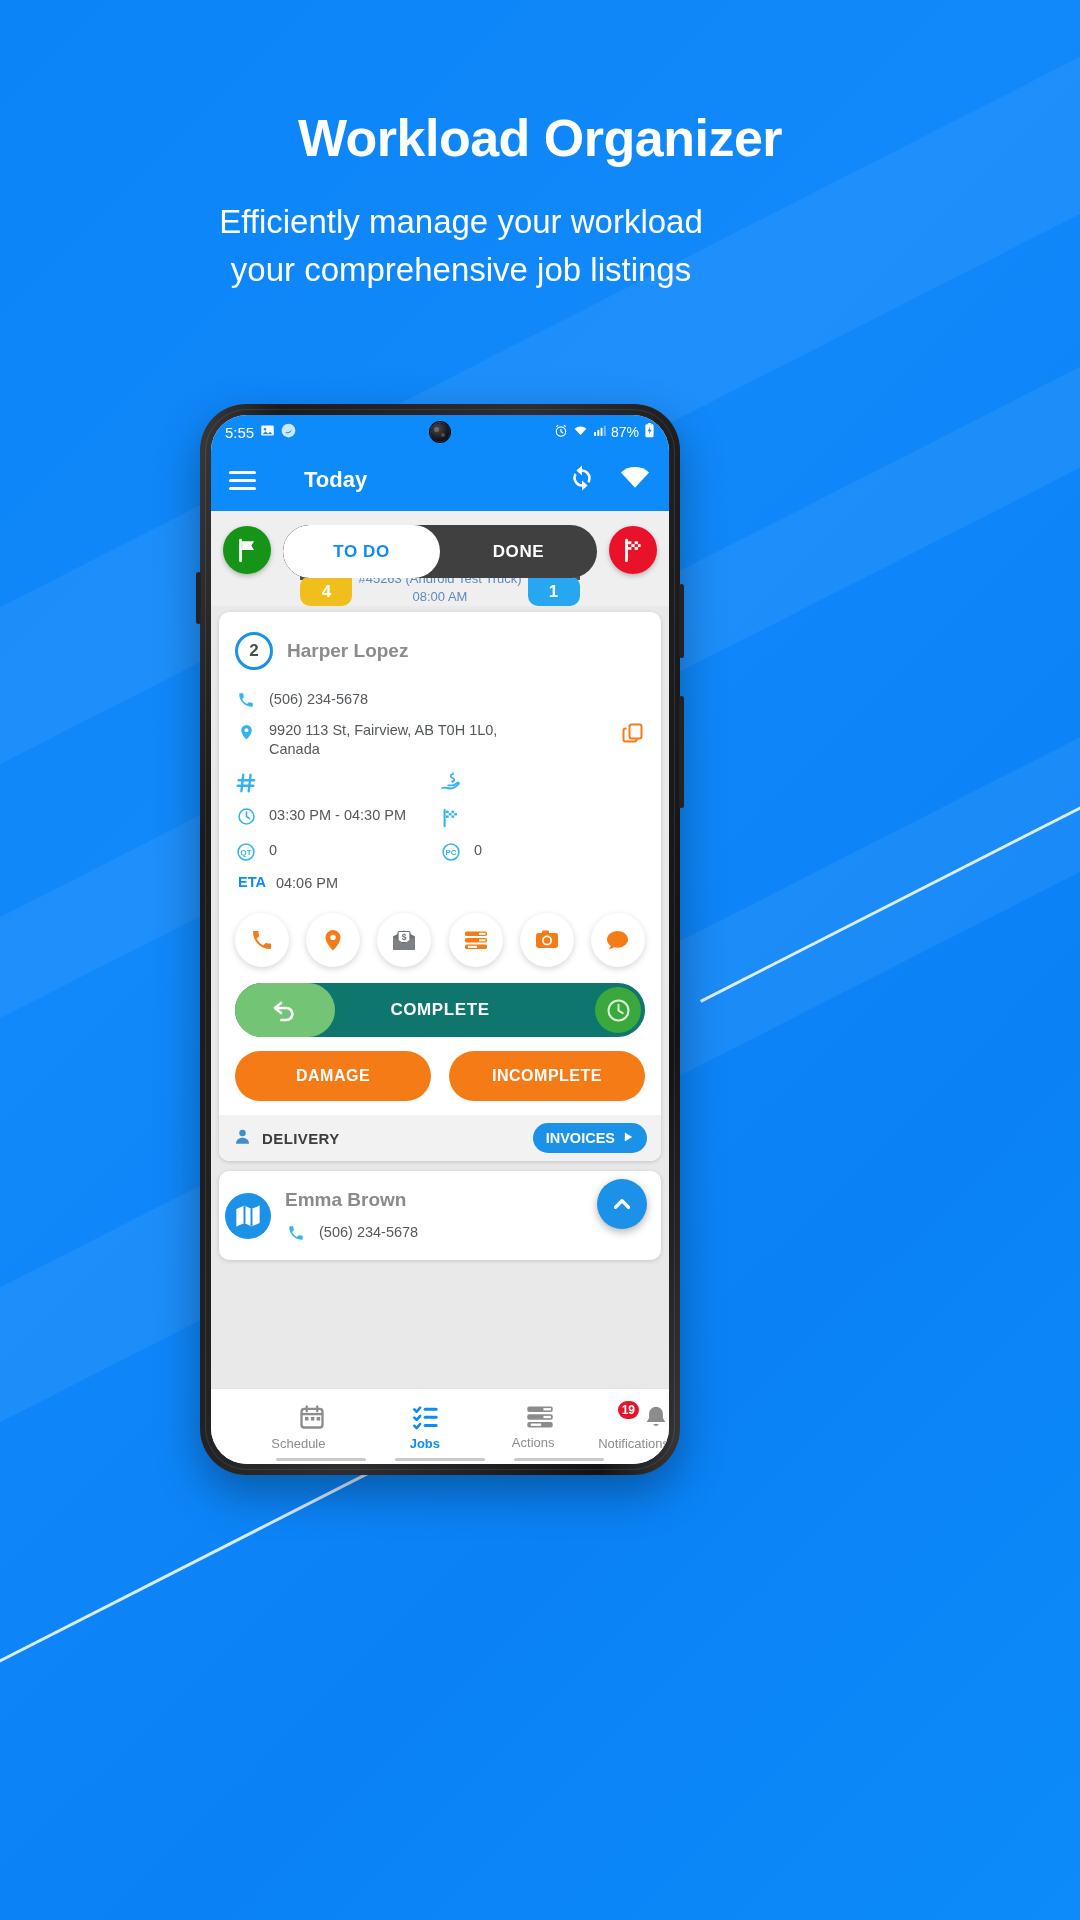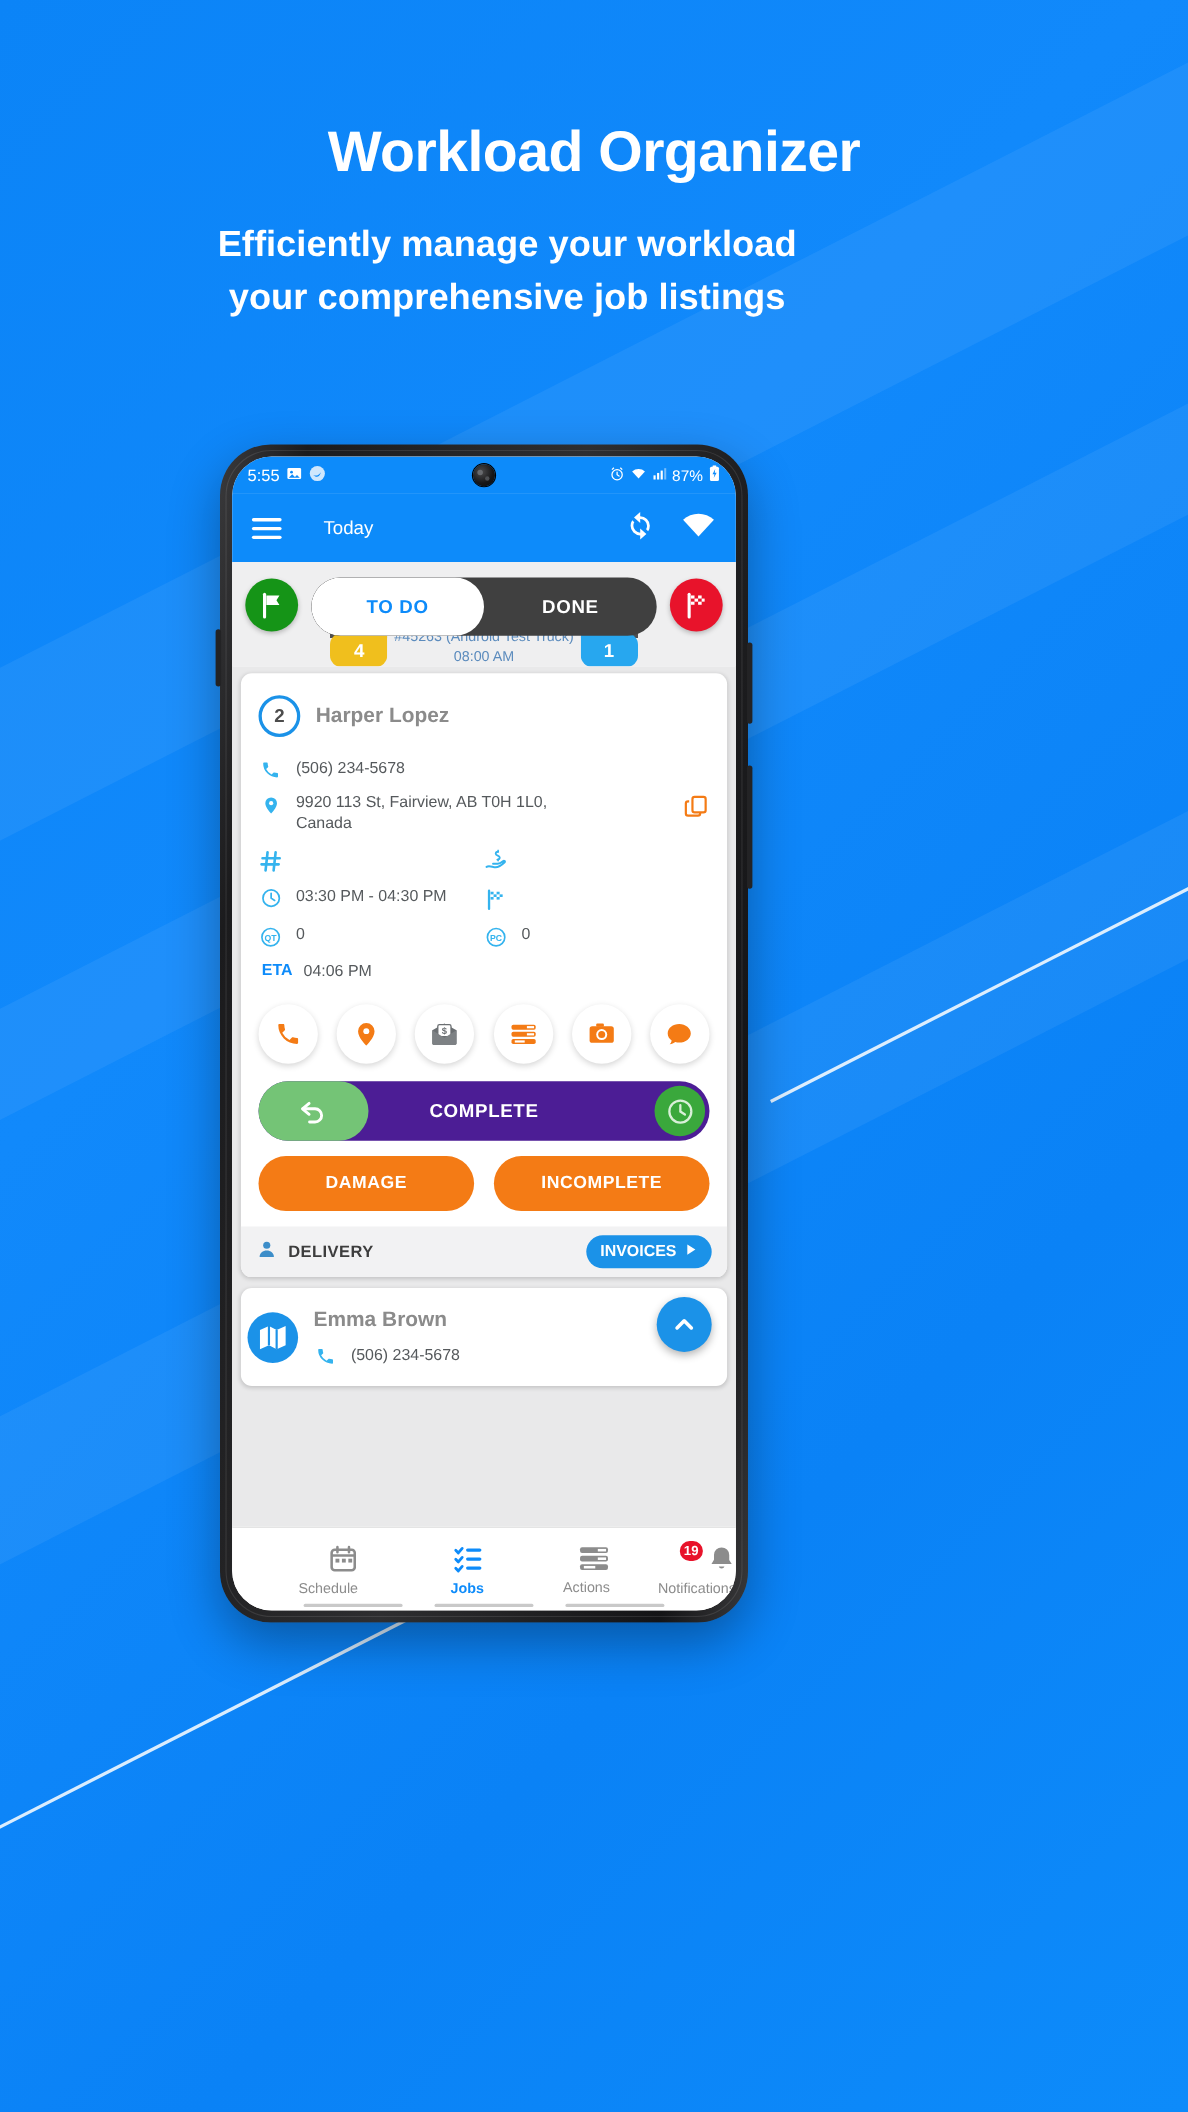--- a/index.html
+++ b/index.html
@@ -32,21 +32,21 @@
 
   
   .headline {
     position:absolute; top:108px; left:0; width:1080px;
     text-align:center; color:#fff;
     font-size:52px; font-weight:bold; letter-spacing:-0.5px;
   }
   .subline {
     position:absolute; top:198px; left:0; width:922px;
     text-align:center; color:#fff;
-    font-size:33px; line-height:48px; font-weight:700;
+    font-size:33px; line-height:48px; font-weight:400;
   }
 
   
   .phone {
     position:absolute; left:200px; top:404px;
     width:480px; height:1071px;
     border-radius:46px;
     background:linear-gradient(100deg,#3a3a3c 0%,#1b1b1d 12%,#2e2e30 50%,#141416 88%,#39393b 100%);
     box-shadow:0 18px 46px rgba(0,0,0,0.33);
     padding:11px;
@@ -88,21 +88,21 @@
   .camera i+i{ left:11px; top:11px; width:4px;height:4px; background:#55575c;}
   .ic { display:inline-block; vertical-align:middle; }
 
   
   .appbar {
     height:62px; background:#0d8bfa; display:flex; align-items:center;
     padding:0 18px; gap:18px;
   }
   .hamburger { width:27px; display:flex; flex-direction:column; gap:5px; cursor:pointer; }
   .hamburger span { height:3px; background:#fff; border-radius:2px; }
-  .appbar-title { color:#fff; font-size:17px; font-weight:normal; margin-left:20px; }
+  .appbar-title { color:#fff; font-size:22px; font-weight:bold; margin-left:30px; }
   .appbar-right { margin-left:auto; display:flex; align-items:center; gap:22px; }
 
   
   .tabzone { position:relative; background:#efeff0; height:95px; }
   .flagbtn {
     position:absolute; left:12px; top:15px; width:48px; height:48px;
     border-radius:50%; display:flex; align-items:center; justify-content:center;
     box-shadow:0 2px 5px rgba(0,0,0,.25);
   }
   .flagbtn.green { background:#159417; }
@@ -164,21 +164,21 @@
   
   .actions { display:flex; justify-content:space-between; padding:14px 0 16px 0; }
   .act {
     width:54px; height:54px; border-radius:50%; background:#fff;
     box-shadow:0 2px 6px rgba(0,0,0,.17);
     display:flex; align-items:center; justify-content:center;
   }
 
   
   .completebar {
-    height:54px; background:#4c1d95; border-radius:27px; display:flex;
+    height:54px; background:#0f766e; border-radius:27px; display:flex;
     align-items:center; justify-content:center; margin-bottom:14px;
     color:#fff; font-size:17px; font-weight:bold; letter-spacing:.6px; position:relative;
   }
   .cb-left {
     position:absolute; left:0; top:0; width:100px; height:54px;
     background:#74c476; border-radius:27px;
     display:flex; align-items:center; justify-content:center;
   }
   .cb-right {
     position:absolute; right:4px; top:4px; width:46px; height:46px;

